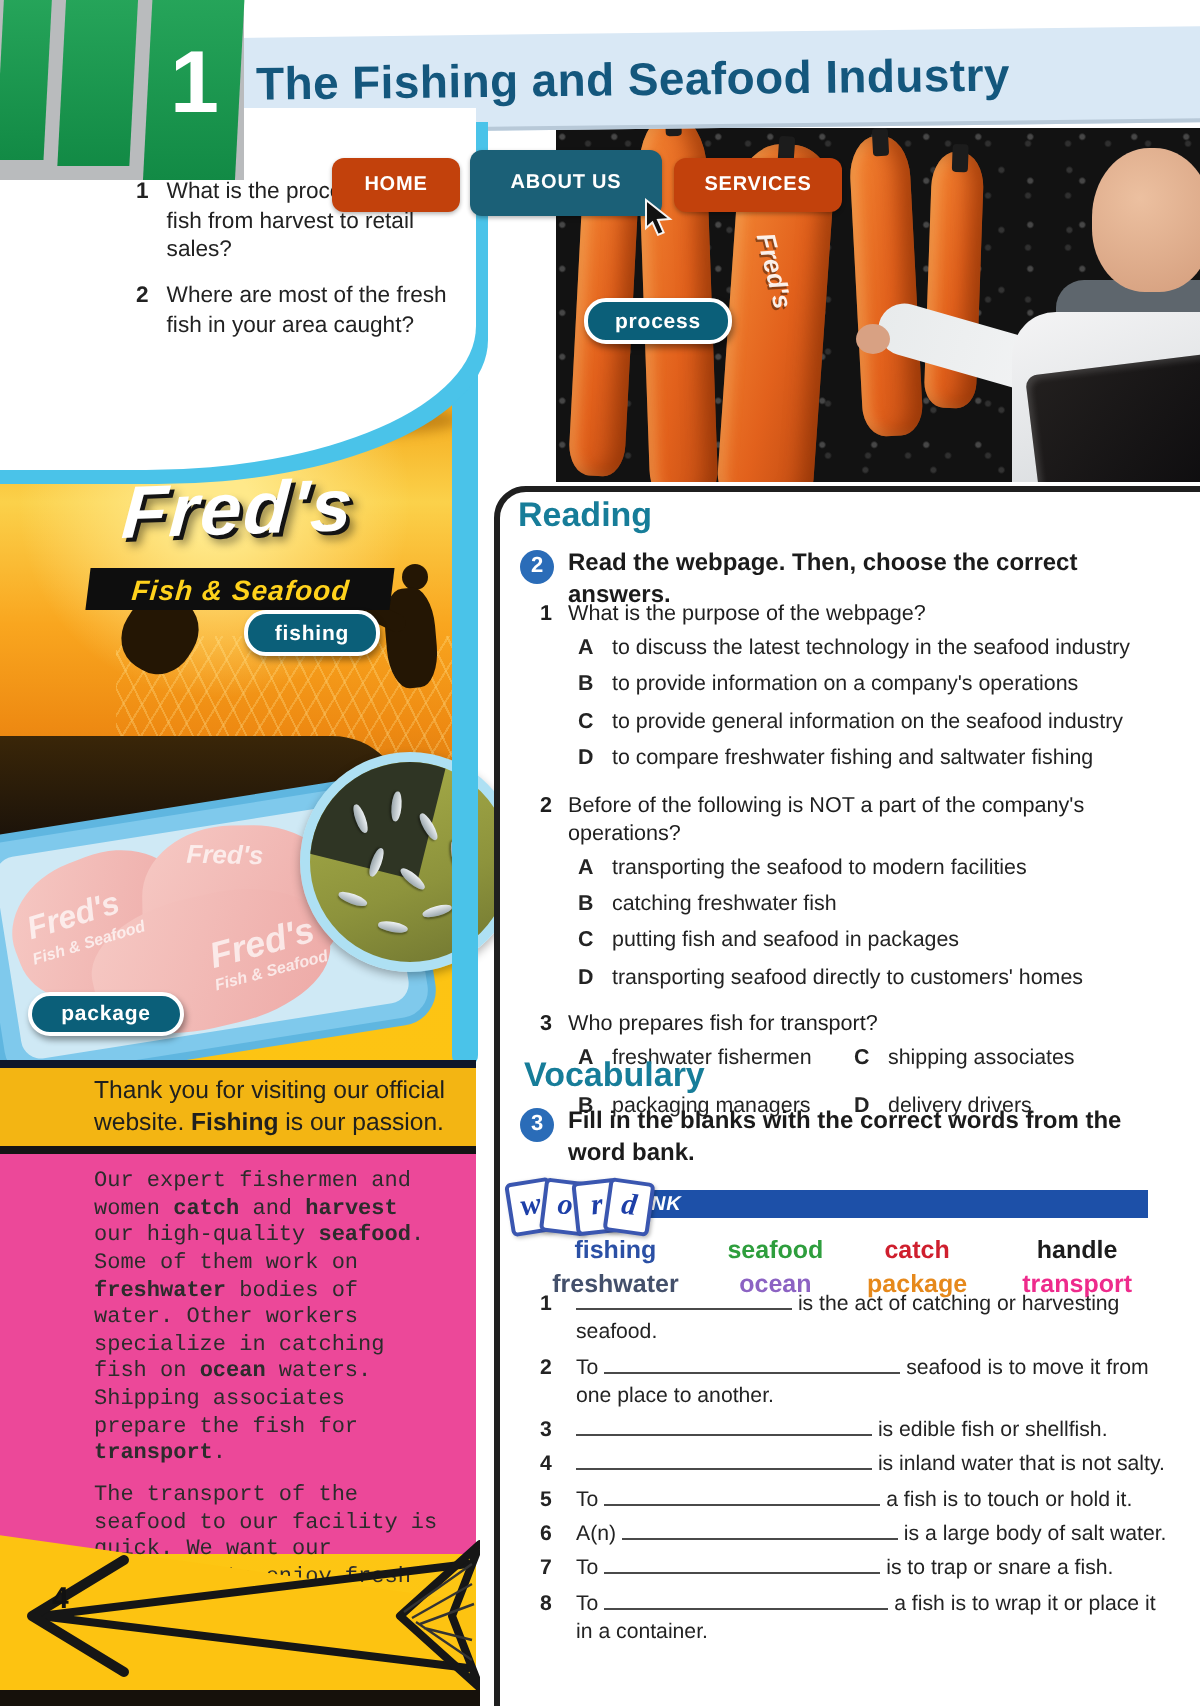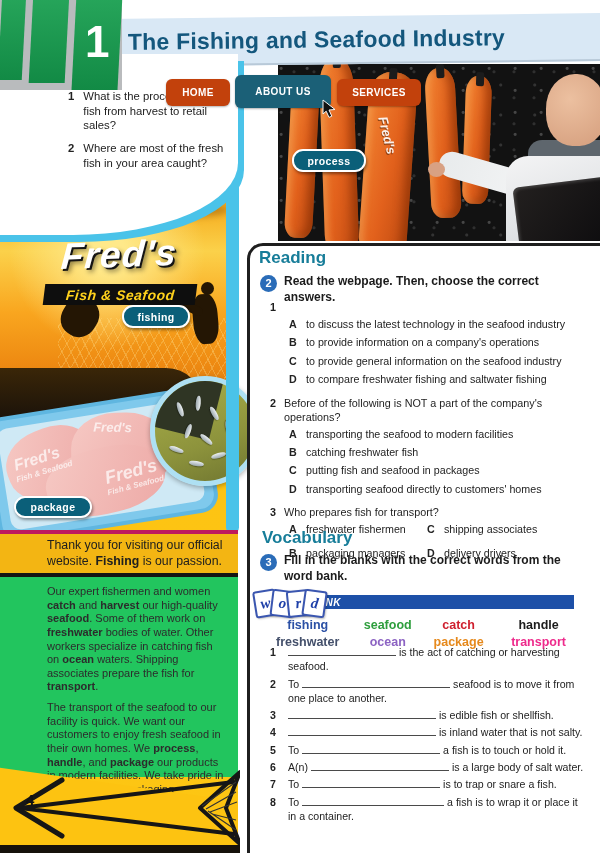--- a/index.html
+++ b/index.html
@@ -91,25 +91,25 @@
   .twm{position:absolute;color:rgba(255,255,255,.7);font-style:italic;font-weight:bold;white-space:nowrap;}
 
   
   .fish-circle{left:150px;top:376px;width:100px;height:100px;border-radius:50%;border:5px solid #aee0f3;
     background:linear-gradient(160deg,#aab04a 0%,#8d933c 60%,#6f7530 100%);overflow:hidden;box-shadow:0 2px 5px rgba(0,0,0,.3);}
   .chute{position:absolute;left:-22px;top:-24px;width:86px;height:74px;background:#2f3524;transform:rotate(14deg);}
   .sfish{position:absolute;width:15px;height:4.5px;border-radius:50%;
     background:linear-gradient(180deg,#eef2f4,#9aa6ac);box-shadow:0 1px 1px rgba(0,0,0,.35);}
 
   
-  .site-banner{left:0;top:530px;width:238px;height:47px;background:#f3b513;border-top:4px solid #be185d;
+  .site-banner{left:0;top:530px;width:238px;height:47px;background:#f3b513;border-top:4px solid #0f172a;
     border-bottom:4px solid #141414;box-sizing:border-box;display:flex;align-items:center;}
   .site-banner p{margin:0 0 0 47px;width:178px;font-size:12.3px;line-height:1.3;color:#20201e;}
-  .passage{left:0;top:577px;width:238px;height:200px;background:#22c55e;box-sizing:border-box;
-    padding:8px 14px 0 47px;}
+  .passage{left:0;top:577px;width:238px;height:200px;background:#ec4899;box-sizing:border-box;
+    padding:8px 14px 0 47px;font-family:Liberation Mono, monospace;}
   .passage p{margin:0 0 7px 0;font-size:11px;line-height:1.24;color:#2c2c2c;}
 
   
   .wedge{left:0;top:745px;width:238px;height:108px;background:#fdc311;
     clip-path:polygon(0 21%,100% 52%,100% 100%,0 100%);}
   .page-num{left:26px;top:791px;font-size:15px;font-weight:bold;color:#111;}
   .bottom-edge{left:0;top:845px;width:240px;height:8px;background:#16110b;}
 
   
   .rcard{left:247px;top:243px;width:380px;height:640px;background:#fff;border:3px solid #1f1f1f;border-radius:16px;}
@@ -291,20 +291,21 @@
   <div class="abs sec-title" style="z-index:5;left:259px;top:248px;">Reading</div>
   <div class="abs instr" style="z-index:5;left:260px;top:274px;width:330px;">
     <span class="circle-num">2</span>
     <span>Read the webpage. Then, choose the correct answers.</span>
   </div>
 
   <div class="abs" style="z-index:5;left:270px;top:300px;width:322px;">
     <div class="qblock">
       <div class="qrow">
         <span class="n">1</span>
+        <span>What is the purpose of the webpage?</span>
       </div>
       <div class="opts">
         <div class="opt">
             <span class="l">A</span>
             <span>to discuss the latest technology in the seafood industry</span>
           </div>
         <div class="opt">
             <span class="l">B</span>
             <span>to provide information on a company's operations</span>
           </div>

